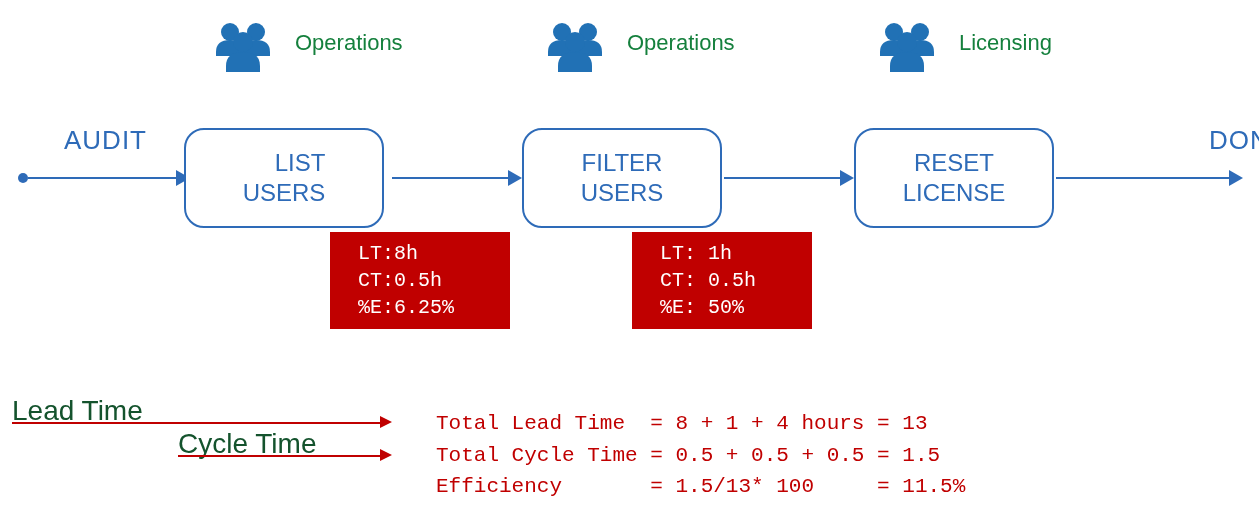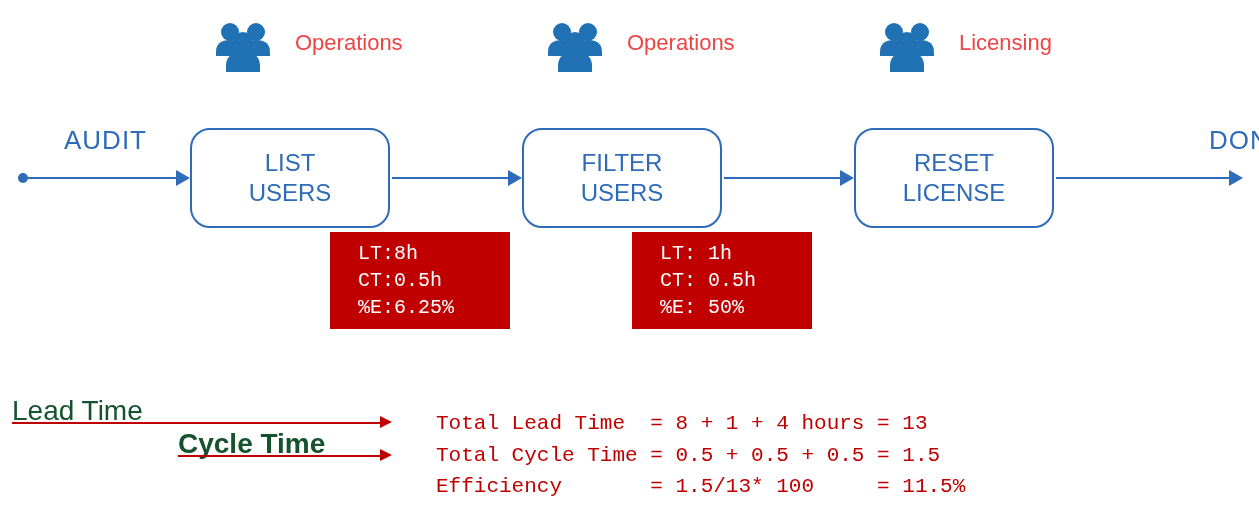--- a/index.html
+++ b/index.html
@@ -45,21 +45,21 @@
     justify-content: center;
     text-align: center;
     color: #2E6BB8;
     font-size: 24px;
     line-height: 1.25;
     box-sizing: border-box;
   }
 
   .role-label {
     position: absolute;
-    color: #ef4444;
+    color: #15803d;
     font-size: 22px;
   }
 
   .metrics-box {
     position: absolute;
     width: 180px;
     background: #C00000;
     color: #fff;
     font-family: "Courier New", monospace;
     font-size: 20px;
@@ -136,21 +136,21 @@
           <circle cx="22" cy="14" r="9"></circle>
           <circle cx="48" cy="14" r="9"></circle>
           <path d="M8 34 q0 -12 14 -12 q14 0 14 12 v4 h-28 z"></path>
           <path d="M34 34 q0 -12 14 -12 q14 0 14 12 v4 h-28 z"></path>
           <circle cx="35" cy="24" r="10"></circle>
           <path d="M18 48 q0 -14 17 -14 q17 0 17 14 v6 h-34 z"></path>
         </g>
       </svg>
   </div>
   <div class="role-label" style="left:295px; top:30px;">Operations</div>
-  <div class="process-box" style="left:190px; top:128px;">
+  <div class="process-box" style="left:184px; top:128px;text-align:right;">
     <span style="white-space:pre-line;">LIST
 USERS</span>
   </div>
   <div class="metrics-box" style="left:330px; top:232px;"><span>LT:8h</span>
 <span>CT:0.5h</span>
 <span>%E:6.25%</span></div>
 
   <div class="people-icon" style="left:540px; top:18px;">
     <svg viewBox="0 0 70 55">
         <g fill="#2171B5">
@@ -187,21 +187,21 @@
   <div class="role-label" style="left:959px; top:30px;">Licensing</div>
   <div class="process-box" style="left:854px; top:128px;">
     <span style="white-space:pre-line;">RESET
 LICENSE</span>
   </div>
 
   <div class="legend-label" style="left:12px; top:395px;">Lead Time</div>
   <div class="red-line" style="left:12px; top:422px; width:370px;"></div>
   <div class="red-arrow" style="left:380px; top:416px;"></div>
 
-  <div class="legend-label" style="left:178px; top:428px;font-weight:bold;">Cycle Time</div>
+  <div class="legend-label" style="left:178px; top:428px;">Cycle Time</div>
   <div class="red-line" style="left:178px; top:455px; width:204px;"></div>
   <div class="red-arrow" style="left:380px; top:449px;"></div>
 
   <div class="totals" style="left:436px; top:408px;"><span>Total Lead Time  = 8 + 1 + 4 hours = 13</span>
 <span>Total Cycle Time = 0.5 + 0.5 + 0.5 = 1.5</span>
 <span>Efficiency       = 1.5/13* 100     = 11.5%</span></div>
 
 </div>
 
 </body></html>

